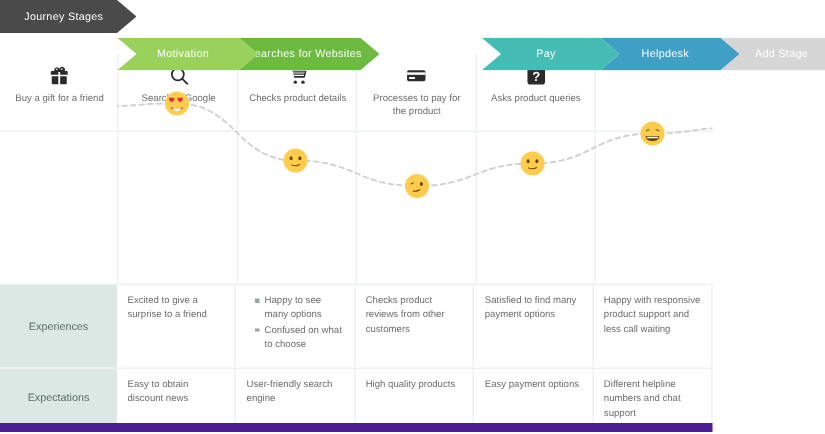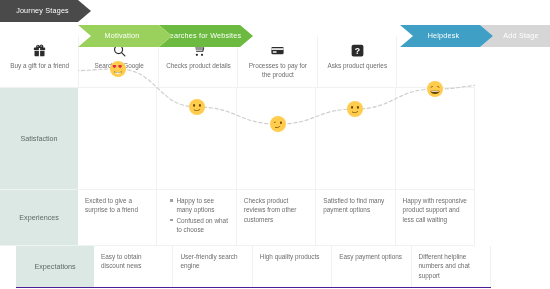--- a/index.html
+++ b/index.html
@@ -26,38 +26,38 @@
   }
   .stage.notch{
     clip-path:polygon(0 0, calc(100% - 13px) 0, 100% 50%, calc(100% - 13px) 100%, 0 100%, 13px 50%);
     margin-top:25px;
   }
   .stage span{display:block;width:100%;}
 
   
   .grid{position:absolute;left:0;top:36px;width:475px;}
   .row{display:flex;width:475px;box-sizing:border-box;border-bottom:1px solid #eef2f1;}
-  .row:last-child{border-bottom:1px solid #4c1d95;margin-left:16px;}
+  .row:last-child{border-bottom:6px solid #4c1d95;}
   .rowlabel{
     width:78px;min-width:78px;box-sizing:border-box;
     background:#dbe8e4;
     display:flex;align-items:center;justify-content:center;
     font-size:7.2px;color:#5d6b68;
   }
   .cell{
     width:79.4px;min-width:79.4px;box-sizing:border-box;
     border-right:1px solid #eef2f1;
     padding:6px 6px 4px 7px;
     font-size:6.4px;line-height:1.45;color:#6d6d6d;
   }
   .cell:last-child{border-right:1px solid #eef2f1;}
 
   .r-activities{height:52px;}
   .r-satisfaction{height:102px;}
-  .r-experiences{height:56px;justify-content:flex-end;}
+  .r-experiences{height:56px;}
   .r-expectations{height:42px;}
 
   
   .r-activities .cell{
     display:flex;flex-direction:column;align-items:center;justify-content:flex-start;
     padding-top:5px;text-align:center;
   }
   .act-icon{height:19px;display:flex;align-items:center;justify-content:center;color:#2b2b2b;}
   .act-label{margin-top:2px;font-size:6.4px;color:#6d6d6d;line-height:1.4;}
 
@@ -89,20 +89,23 @@
   <div class="stage-bar">
       <div class="stage first" style="left: 0px; width: 91px; background: rgb(74, 74, 74); z-index: 20;">
         <span>Journey Stages</span>
       </div>
       <div class="stage notch" style="left: 78px; width: 94px; background: rgb(154, 208, 92); z-index: 19;">
         <span>Motivation</span>
       </div>
       <div class="stage notch" style="left: 159px; width: 94px; background: rgb(108, 186, 63); z-index: 18;">
         <span>Searches for Websites</span>
       </div>
+      <div class="stage notch" style="left: 321px; width: 92px; background: rgb(69, 189, 181); z-index: 16;">
+        <span>Pay</span>
+      </div>
       <div class="stage notch" style="left: 400px; width: 93px; background: rgb(63, 159, 196); z-index: 15;">
         <span>Helpdesk</span>
       </div>
       <div class="stage notch" style="left: 480px; width: 88px; background: rgb(214, 214, 214); z-index: 14;">
         <span>Add Stage</span>
       </div>
     </div>
 
   <div class="grid">
 
@@ -151,21 +154,20 @@
                 <rect x="2.6" y="2.6" width="18.8" height="18.8" rx="3"></rect>
                 <text x="12" y="17.2" font-size="14" font-weight="bold" text-anchor="middle" fill="#ffffff" font-family="Liberation Sans, sans-serif">?</text>
               </svg>
             </div>
             <div class="act-label">Asks product queries</div>
           </div>
         </div>
     </div>
 
     <div class="row r-satisfaction">
-      <div class="rowlabel">Satisfaction</div>
       <div class="cells" id="cells-satisfaction" style="display:flex">
           <div class="cell"></div>
           <div class="cell"></div>
           <div class="cell"></div>
           <div class="cell"></div>
           <div class="cell"></div>
         </div>
       <div class="sat-layer" id="sat-layer">
           <svg width="397" height="102" style="position: absolute; left: 0px; top: 0px;">
             <path d="M -14 35 C 13 35, 13 33, 40 33 C 79.5 33, 79.5 71, 119 71 C 159.5 71, 159.5 88, 200 88 C 238.5 88, 238.5 73, 277 73 C 317 73, 317 53, 357 53 C 384 53, 384 49, 411 49" fill="none" stroke="#cfcfcf" stroke-width="1.2" stroke-dasharray="3.2 2.6" stroke-linecap="round"></path>

